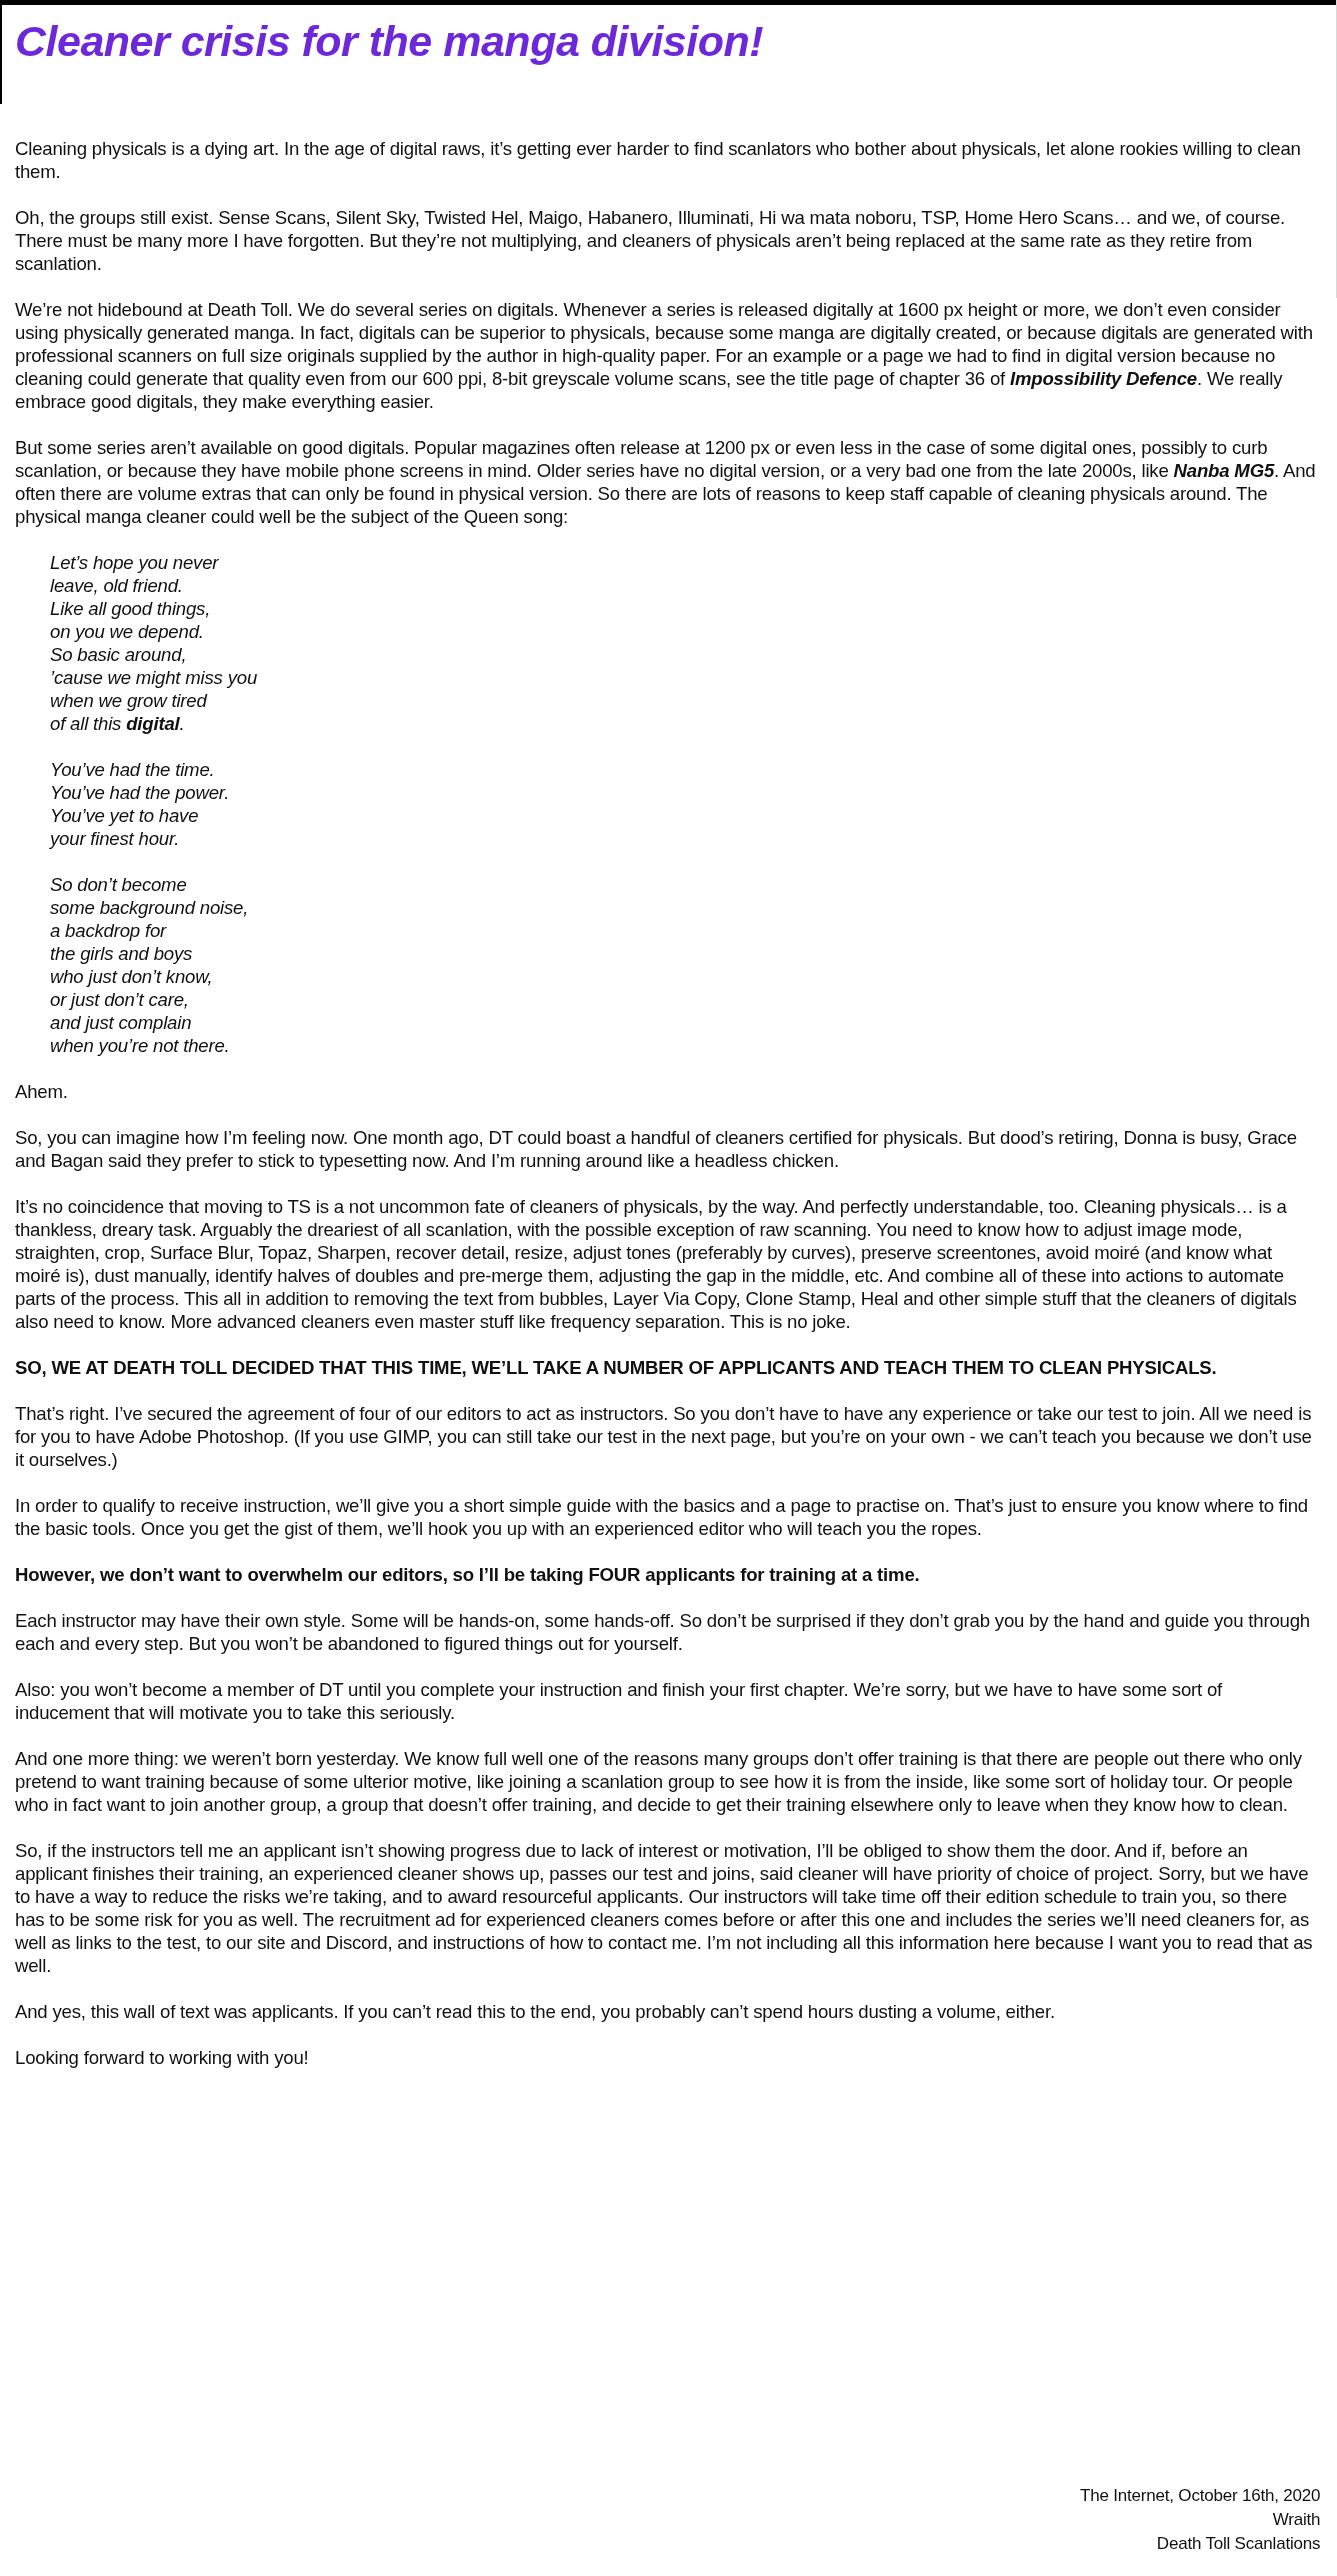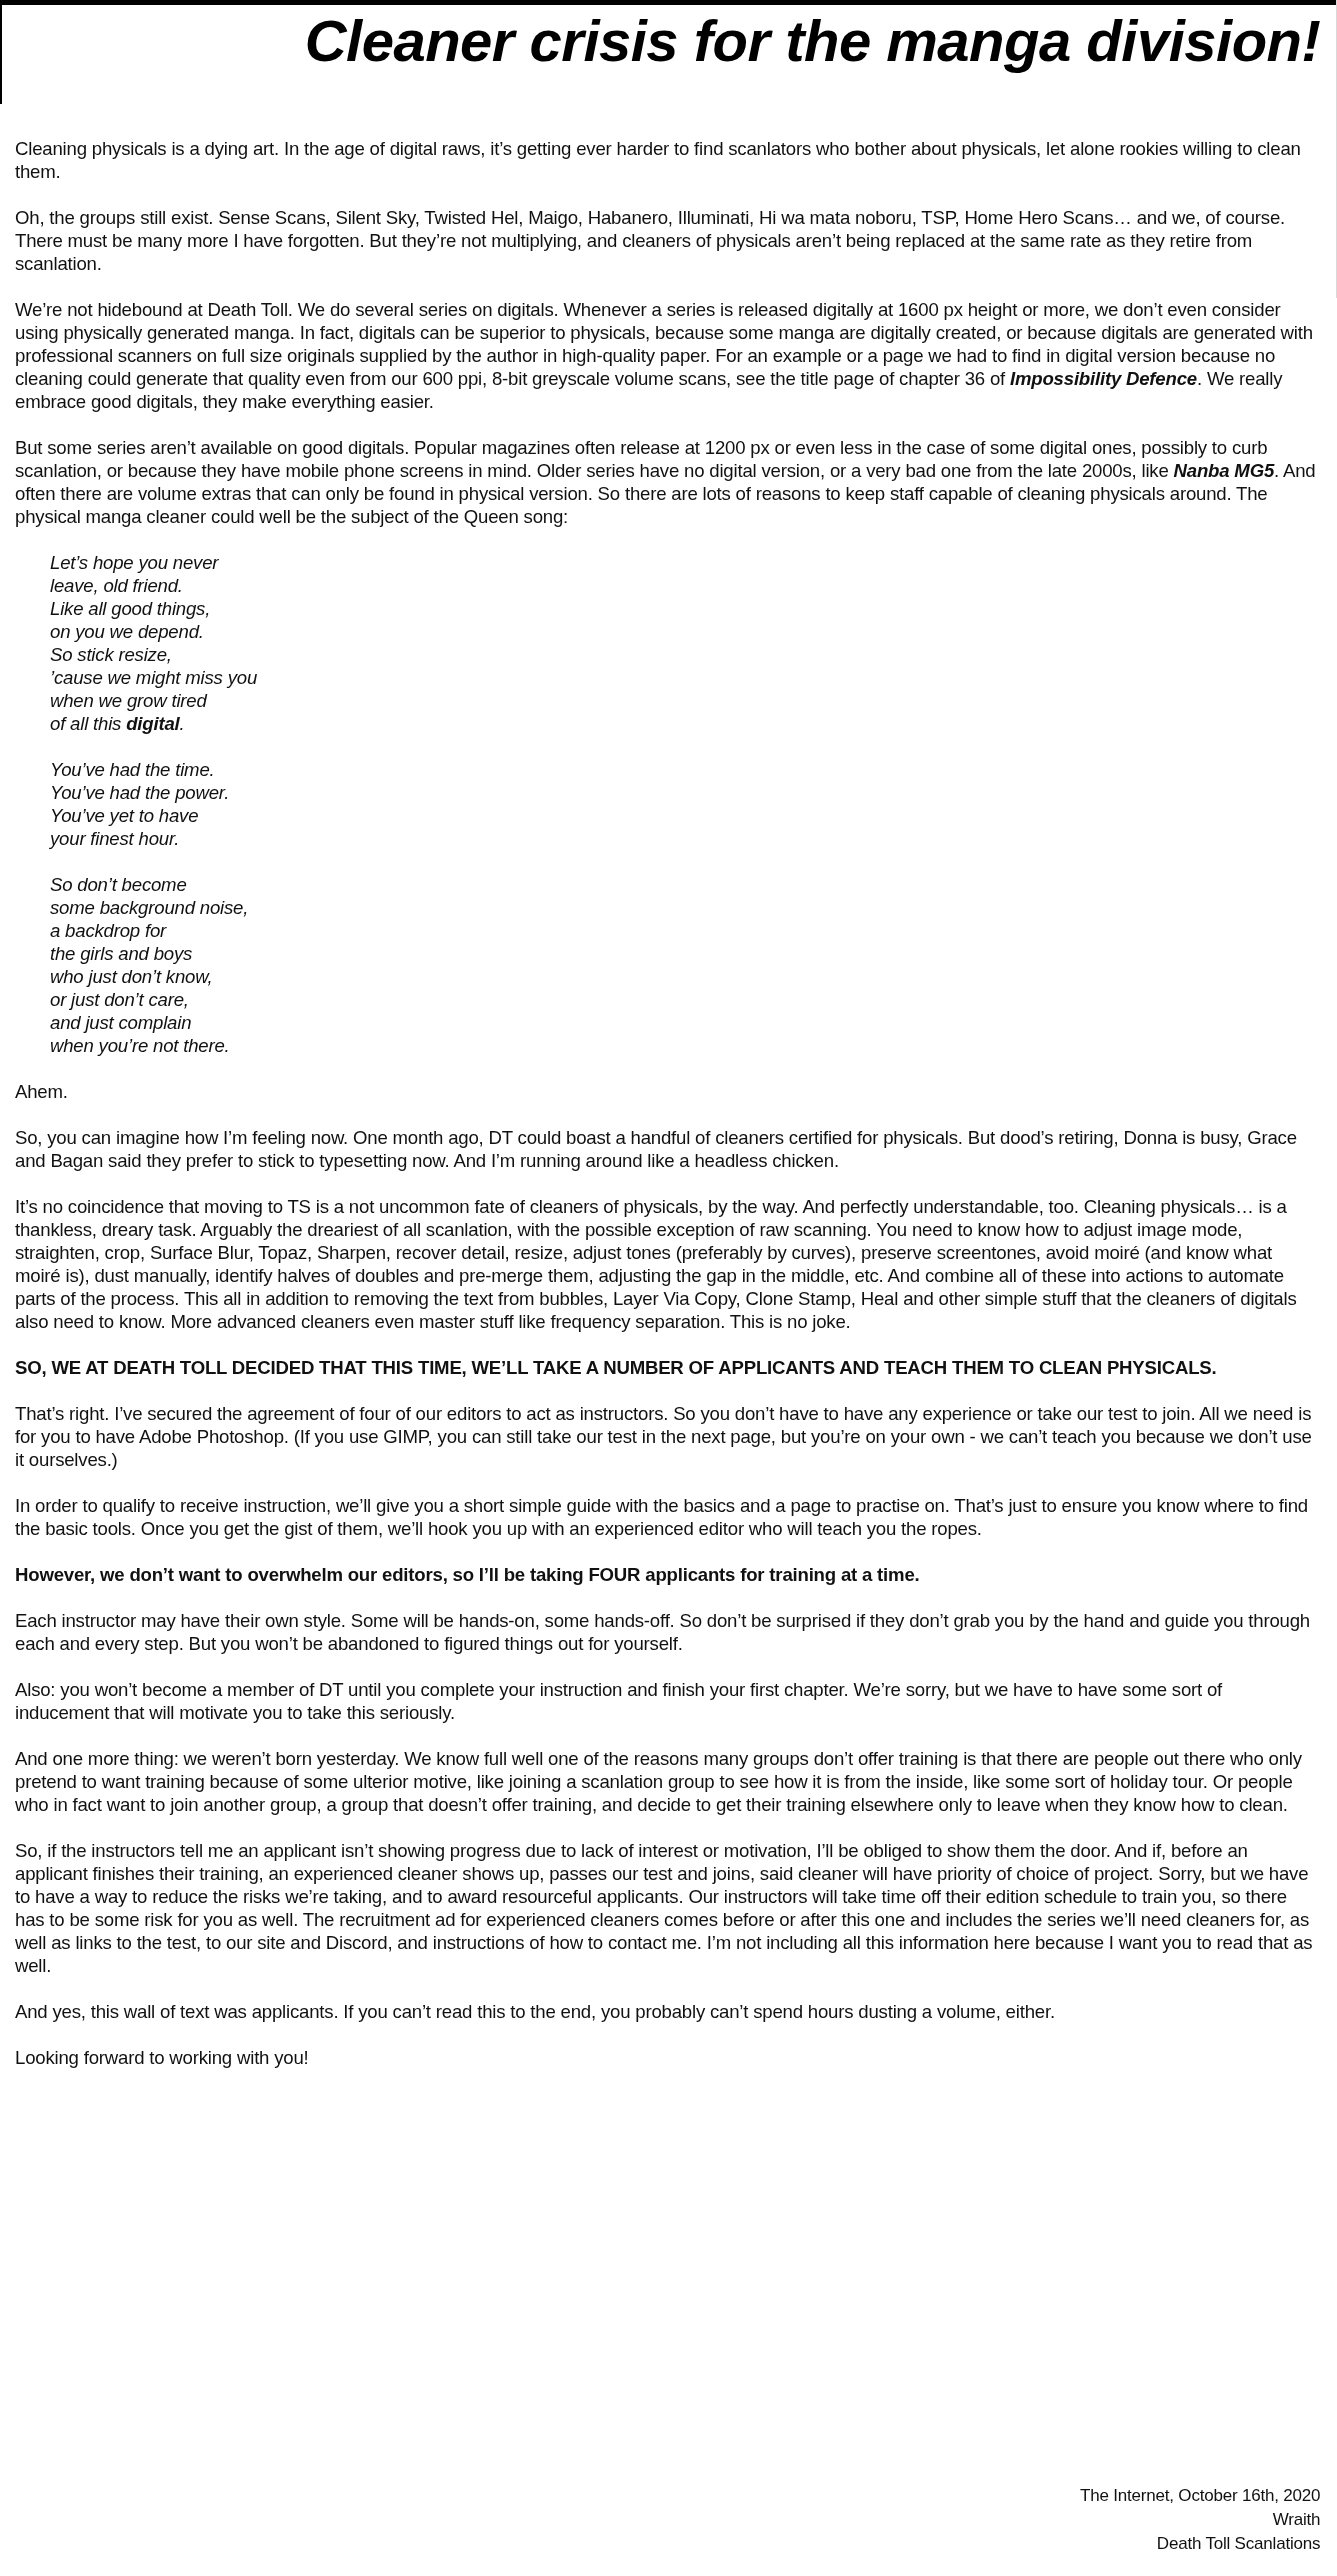--- a/index.html
+++ b/index.html
@@ -30,27 +30,27 @@
   .rightline {
     position: absolute; top: 0; right: 0;
     width: 0.9px; height: 298px;
     background: #d9d9d9;
   }
   .page {
     padding: 8.4px 16.7px 0 15px;
   }
   h1.title {
     margin: 3.7px 0 0 0;
-    text-align: right;
-    font-size: 58px;
+    text-align: left;
+    font-size: 43px;
     line-height: 58px;
     font-weight: bold;
     font-style: italic;
     letter-spacing: -0.5px;
-    color: #000000;
+    color: #6d28d9;
   }
   .tline { display: block; }
   .content {
     margin-top: 67px;
     font-size: 18.6px;
     line-height: 23px;
     letter-spacing: -0.2px;
   }
   .para { margin: 23px 0 0 0; }
   .para:first-child { margin-top: 0; }
@@ -81,21 +81,21 @@
 <div class="page">
   <h1 class="title">
     <span class="tline">Cleaner crisis for the manga division!</span>
   </h1>
 
   <div class="content">
       <p class="para normal"><span>Cleaning physicals is a dying art. In the age of digital raws, it’s getting ever harder to find scanlators who bother about physicals, let alone rookies willing to clean them.</span></p>
       <p class="para normal"><span>Oh, the groups still exist. Sense Scans, Silent Sky, Twisted Hel, Maigo, Habanero, Illuminati, Hi wa mata noboru, TSP, Home Hero Scans… and we, of course. There must be many more I have forgotten. But they’re not multiplying, and cleaners of physicals aren’t being replaced at the same rate as they retire from scanlation.</span></p>
       <p class="para normal"><span>We’re not hidebound at Death Toll. We do several series on digitals. Whenever a series is released digitally at 1600 px height or more, we don’t even consider using physically generated manga. In fact, digitals can be superior to physicals, because some manga are digitally created, or because digitals are generated with professional scanners on full size originals supplied by the author in high-quality paper. For an example or a page we had to find in digital version because no cleaning could generate that quality even from our 600 ppi, 8-bit greyscale volume scans, see the title page of chapter 36 of </span><span class="b i">Impossibility Defence</span><span>. We really embrace good digitals, they make everything easier.</span></p>
       <p class="para normal"><span>But some series aren’t available on good digitals. Popular magazines often release at 1200 px or even less in the case of some digital ones, possibly to curb scanlation, or because they have mobile phone screens in mind. Older series have no digital version, or a very bad one from the late 2000s, like </span><span class="b i">Nanba MG5</span><span>. And often there are volume extras that can only be found in physical version. So there are lots of reasons to keep staff capable of cleaning physicals around. The physical manga cleaner could well be the subject of the Queen song:</span></p>
-      <p class="para quote"><span>Let’s hope you never</span><br><span>leave, old friend.</span><br><span>Like all good things,</span><br><span>on you we depend.</span><br><span>So stick resize,</span><br><span>’cause we might miss you</span><br><span>when we grow tired</span><br><span>of all this </span><span class="b">digital</span><span>.</span></p>
+      <p class="para quote"><span>Let’s hope you never</span><br><span>leave, old friend.</span><br><span>Like all good things,</span><br><span>on you we depend.</span><br><span>So basic around,</span><br><span>’cause we might miss you</span><br><span>when we grow tired</span><br><span>of all this </span><span class="b">digital</span><span>.</span></p>
       <p class="para quote"><span>You’ve had the time.</span><br><span>You’ve had the power.</span><br><span>You’ve yet to have</span><br><span>your finest hour.</span></p>
       <p class="para quote"><span>So don’t become</span><br><span>some background noise,</span><br><span>a backdrop for</span><br><span>the girls and boys</span><br><span>who just don’t know,</span><br><span>or just don’t care,</span><br><span>and just complain</span><br><span>when you’re not there.</span></p>
       <p class="para normal"><span>Ahem.</span></p>
       <p class="para normal"><span>So, you can imagine how I’m feeling now. One month ago, DT could boast a handful of cleaners certified for physicals. But dood’s retiring, Donna is busy, Grace and Bagan said they prefer to stick to typesetting now. And I’m running around like a headless chicken.</span></p>
       <p class="para normal"><span>It’s no coincidence that moving to TS is a not uncommon fate of cleaners of physicals, by the way. And perfectly understandable, too. Cleaning physicals…  is a thankless, dreary task. Arguably the dreariest of all scanlation, with the possible exception of raw scanning. You need to know how to adjust image mode, straighten, crop, Surface Blur, Topaz, Sharpen, recover detail, resize, adjust tones (preferably by curves), preserve screentones, avoid moiré (and know what moiré is), dust manually, identify halves of doubles and pre-merge them, adjusting the gap in the middle, etc. And combine all of these into actions to automate parts of the process. This all in addition to removing the text from bubbles, Layer Via Copy, Clone Stamp, Heal and other simple stuff that the cleaners of digitals also need to know. More advanced cleaners even master stuff like frequency separation. This is no joke.</span></p>
       <p class="para bold"><span>SO, WE AT DEATH TOLL DECIDED THAT THIS TIME, WE’LL TAKE A NUMBER OF APPLICANTS AND TEACH THEM TO CLEAN PHYSICALS.</span></p>
       <p class="para normal"><span>That’s right. I’ve secured the agreement of four of our editors to act as instructors. So you don’t have to have any experience or take our test to join. All we need is for you to have Adobe Photoshop. (If you use GIMP, you can still take our test in the next page, but you’re on your own - we can’t teach you because we don’t use it ourselves.)</span></p>
       <p class="para normal"><span>In order to qualify to receive instruction, we’ll give you a short simple guide with the basics and a page to practise on. That’s just to ensure you know where to find the basic tools. Once you get the gist of them, we’ll hook you up with an experienced editor who will teach you the ropes.</span></p>
       <p class="para bold"><span>However, we don’t want to overwhelm our editors, so I’ll be taking FOUR applicants for training at a time.</span></p>
       <p class="para normal"><span>Each instructor may have their own style. Some will be hands-on, some hands-off. So don’t be surprised if they don’t grab you by the hand and guide you through each and every step. But you won’t be abandoned to figured things out for yourself.</span></p>

